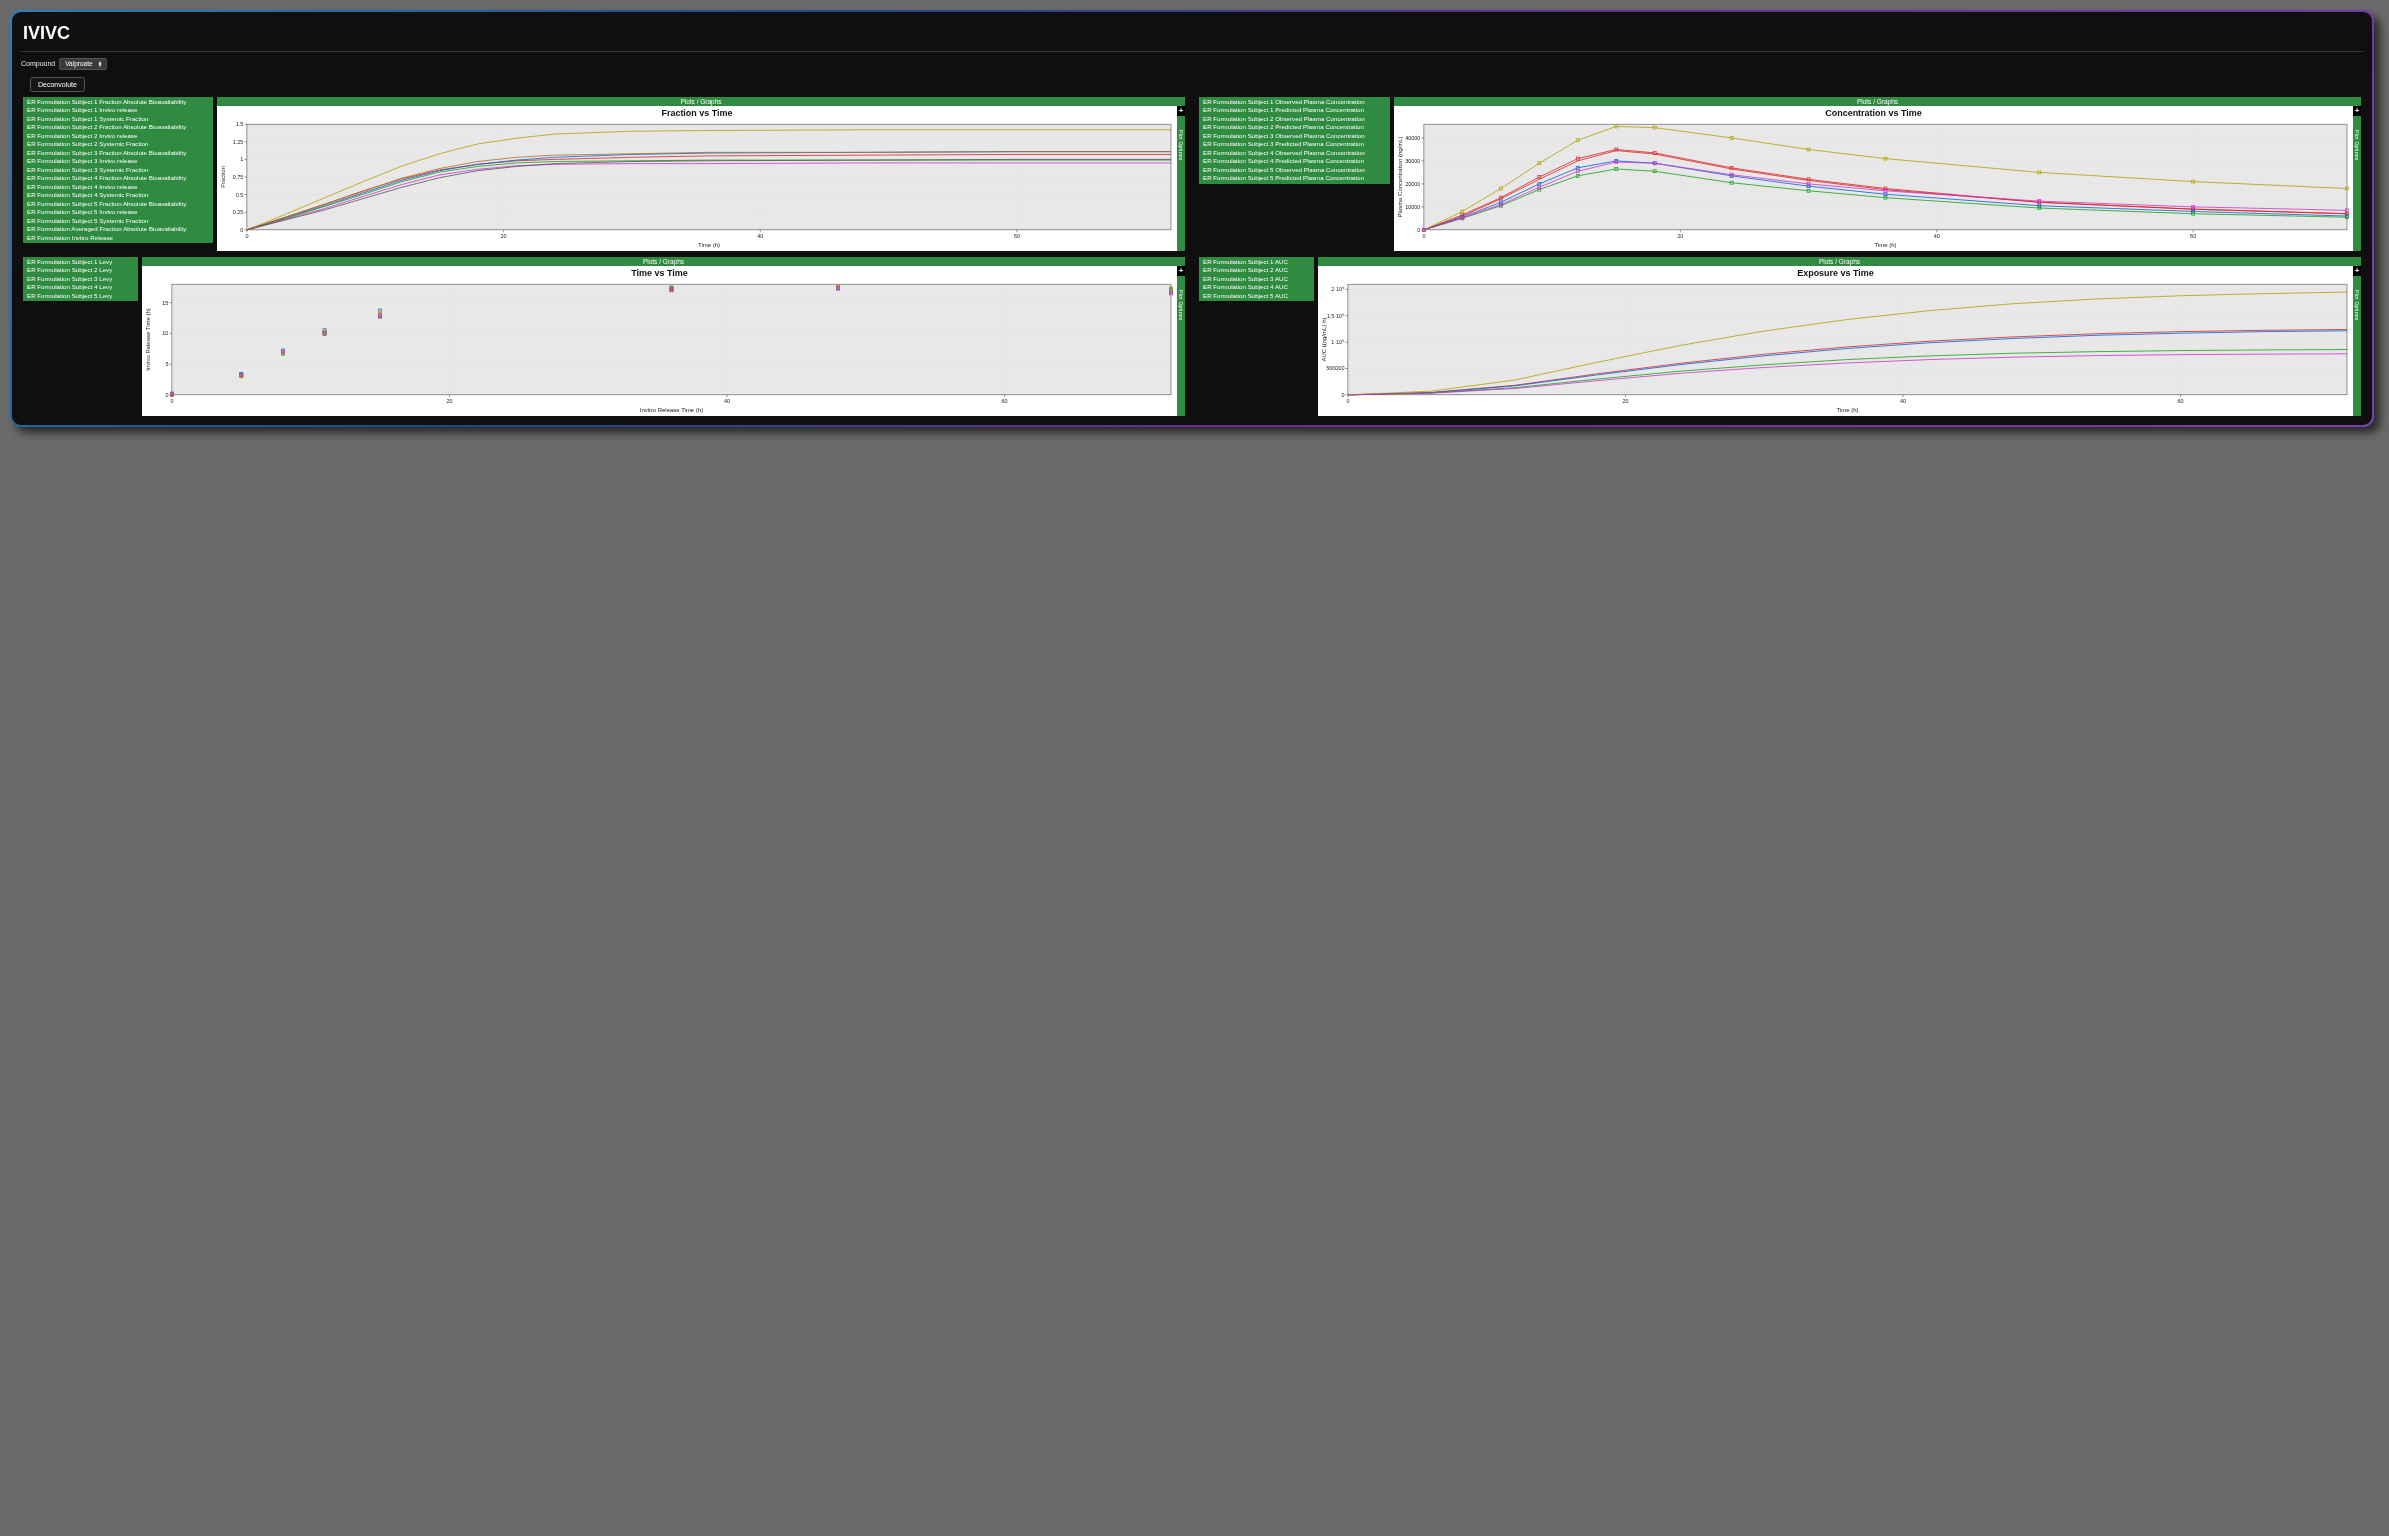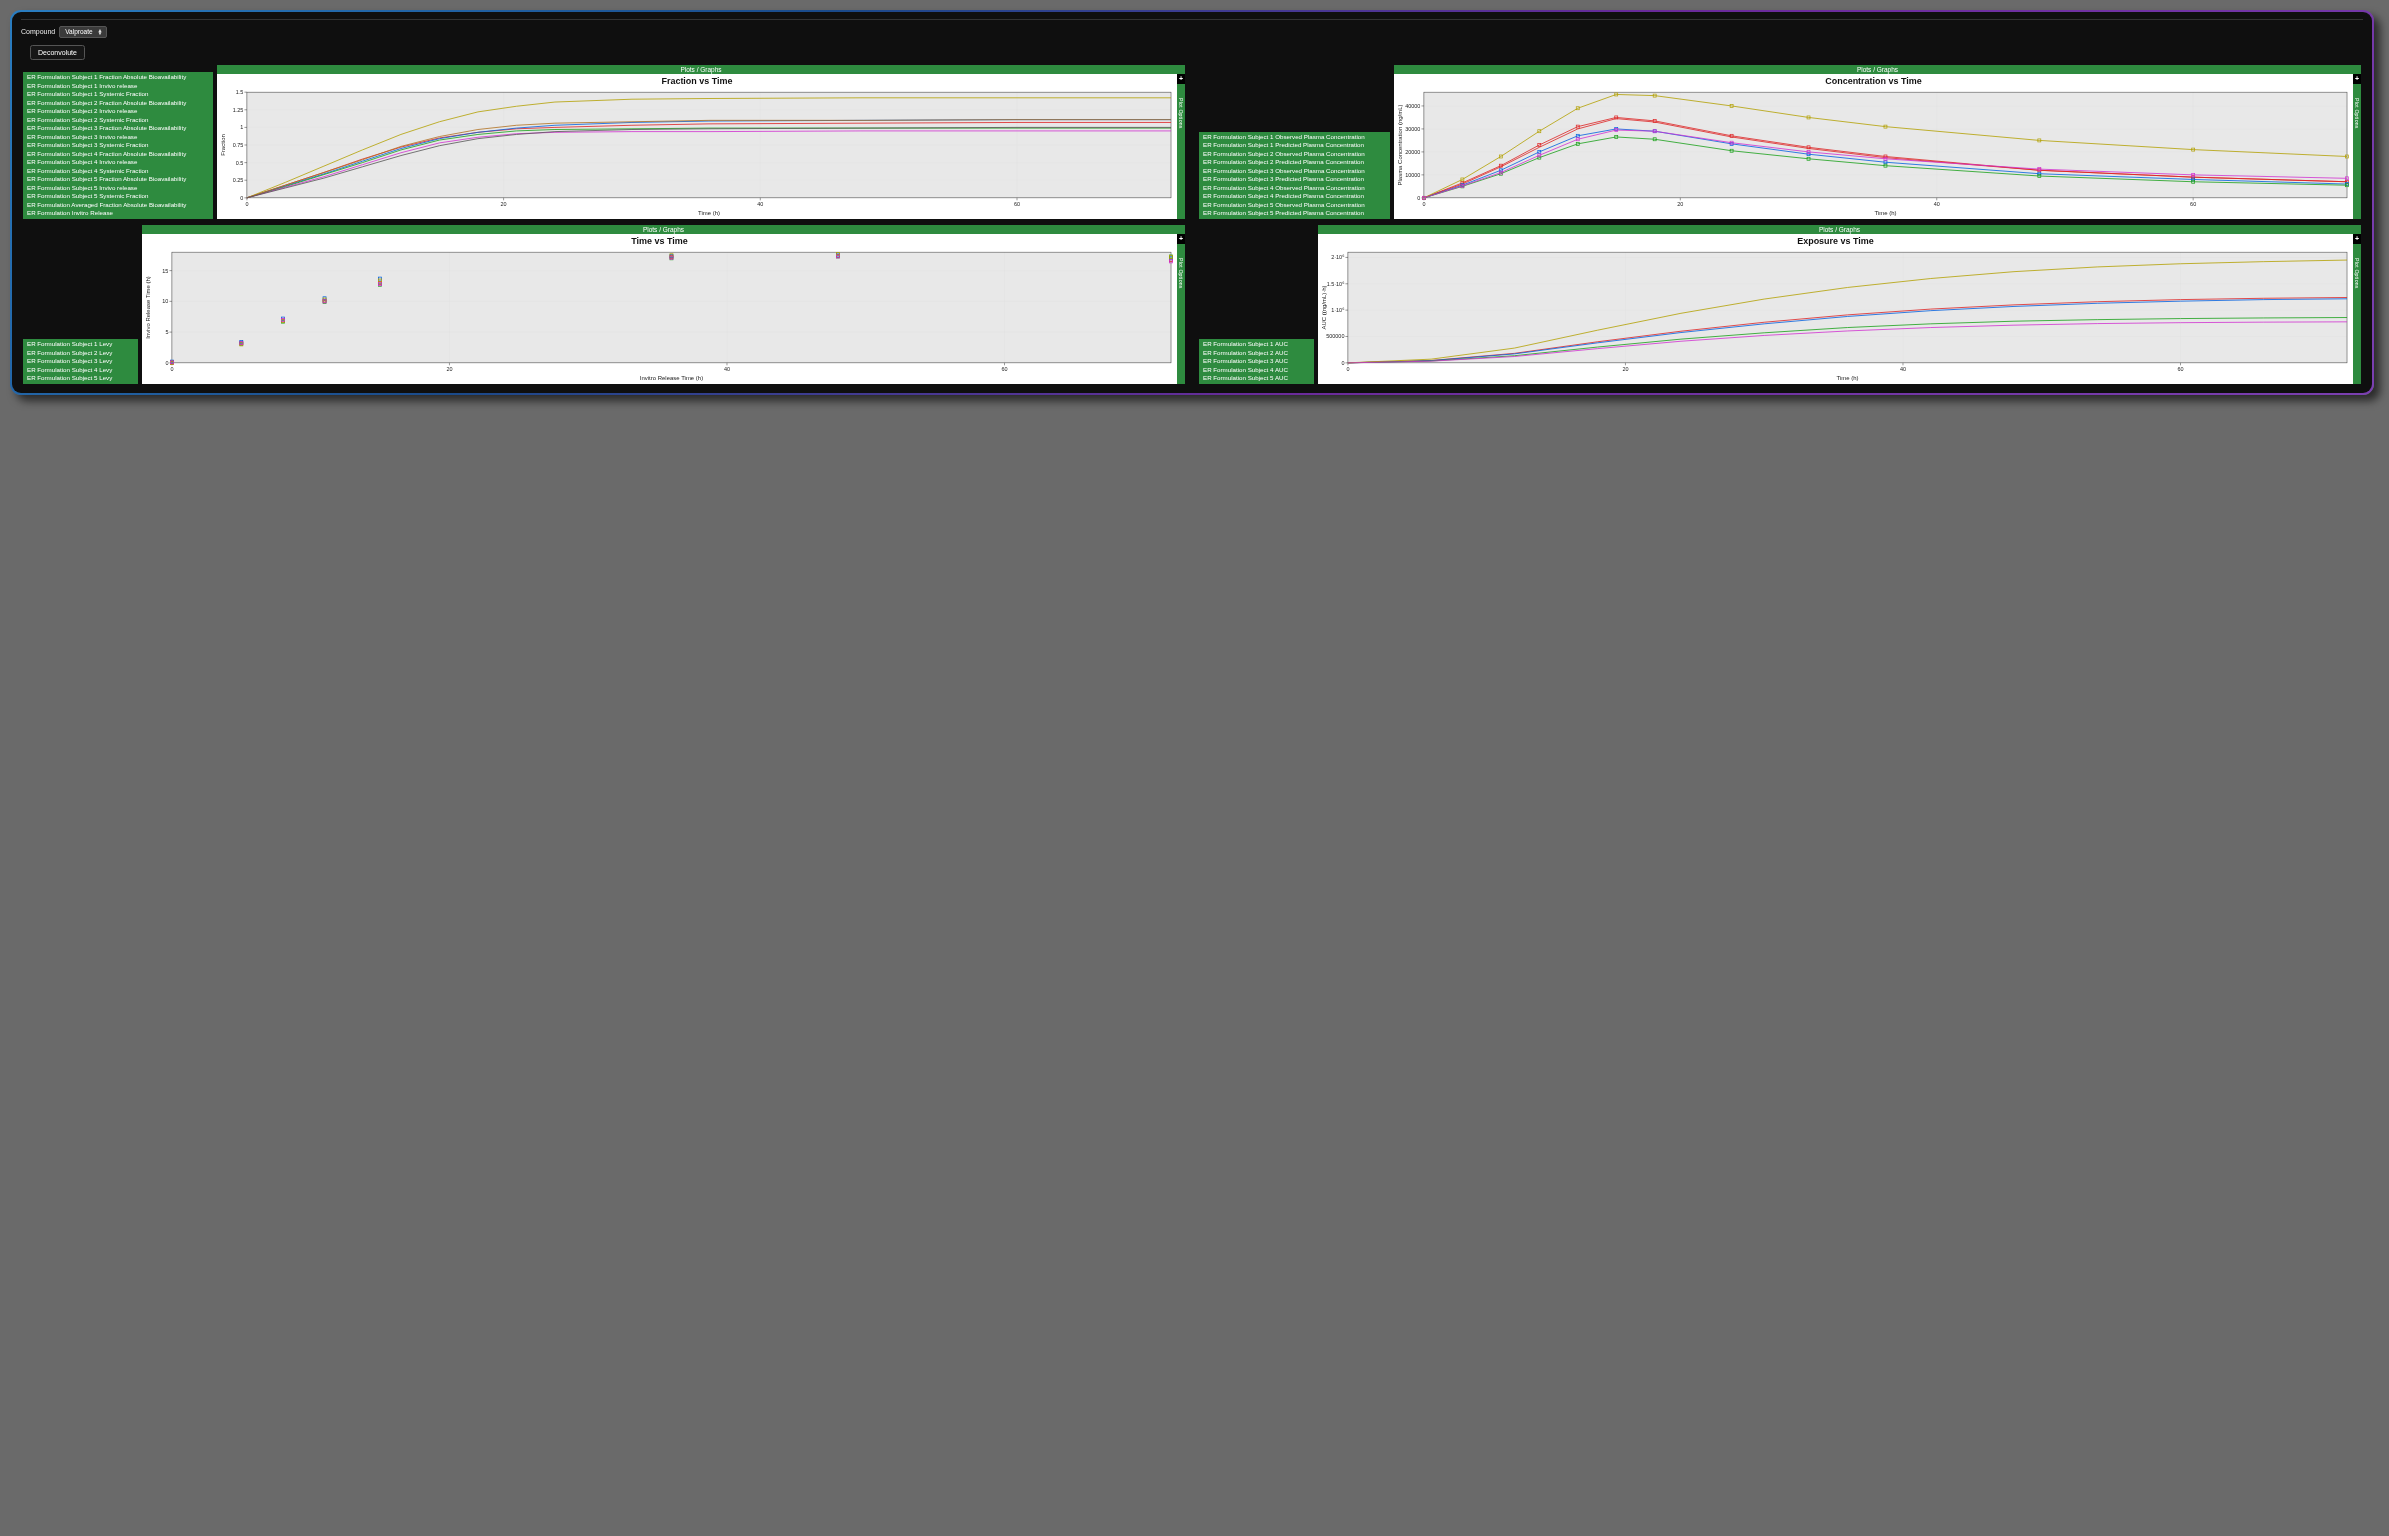--- a/index.html
+++ b/index.html
@@ -44,21 +44,21 @@
   background:#161616; border:0.5px solid #555; border-radius:2.5px;
   padding:3px 7px; color:#fff; font-size:7px; cursor:pointer;
 }
 .grid {
   display: grid;
   grid-template-columns: 1fr 1fr;
   gap: 6px 14px;
   padding: 0 2px;
 }
 .quadrant {
-  display:flex; gap:0; align-items:flex-end;
+  display:flex; gap:0; align-items:flex-start;
 }
 .item-list {
   background:#2e8b3f;
   padding:1px 4px;
   min-width:115px;
 }
 .item-list.wide { min-width:190px; max-width:199px; }
 .item-list.conc { min-width:191px; max-width:197px; }
 .item-list .li {
   color:#fff; font-size:6.2px; line-height:8.5px;
@@ -100,20 +100,21 @@
 svg { width:100%; height:100%; display:block; }
 .axis { stroke:#333; stroke-width:1; }
 .grid-line { stroke:#ddd; stroke-width:0.5; }
 .chart-title { fill:#111; font-size:18px; font-weight:bold; text-anchor:middle; }
 </style>
 </head>
 <body>
 
 <div class="outer-frame">
 <div class="frame">
+  <div class="page-title">IVIVC</div>
   <div class="hr"></div>
   <div class="controls">
     <span class="compound-label">Compound</span>
     <div class="select">
       <span>Valproate</span>
       <span class="caret">▲<br>▼</span>
     </div>
   </div>
   <div class="btn">Deconvolute</div>
 

